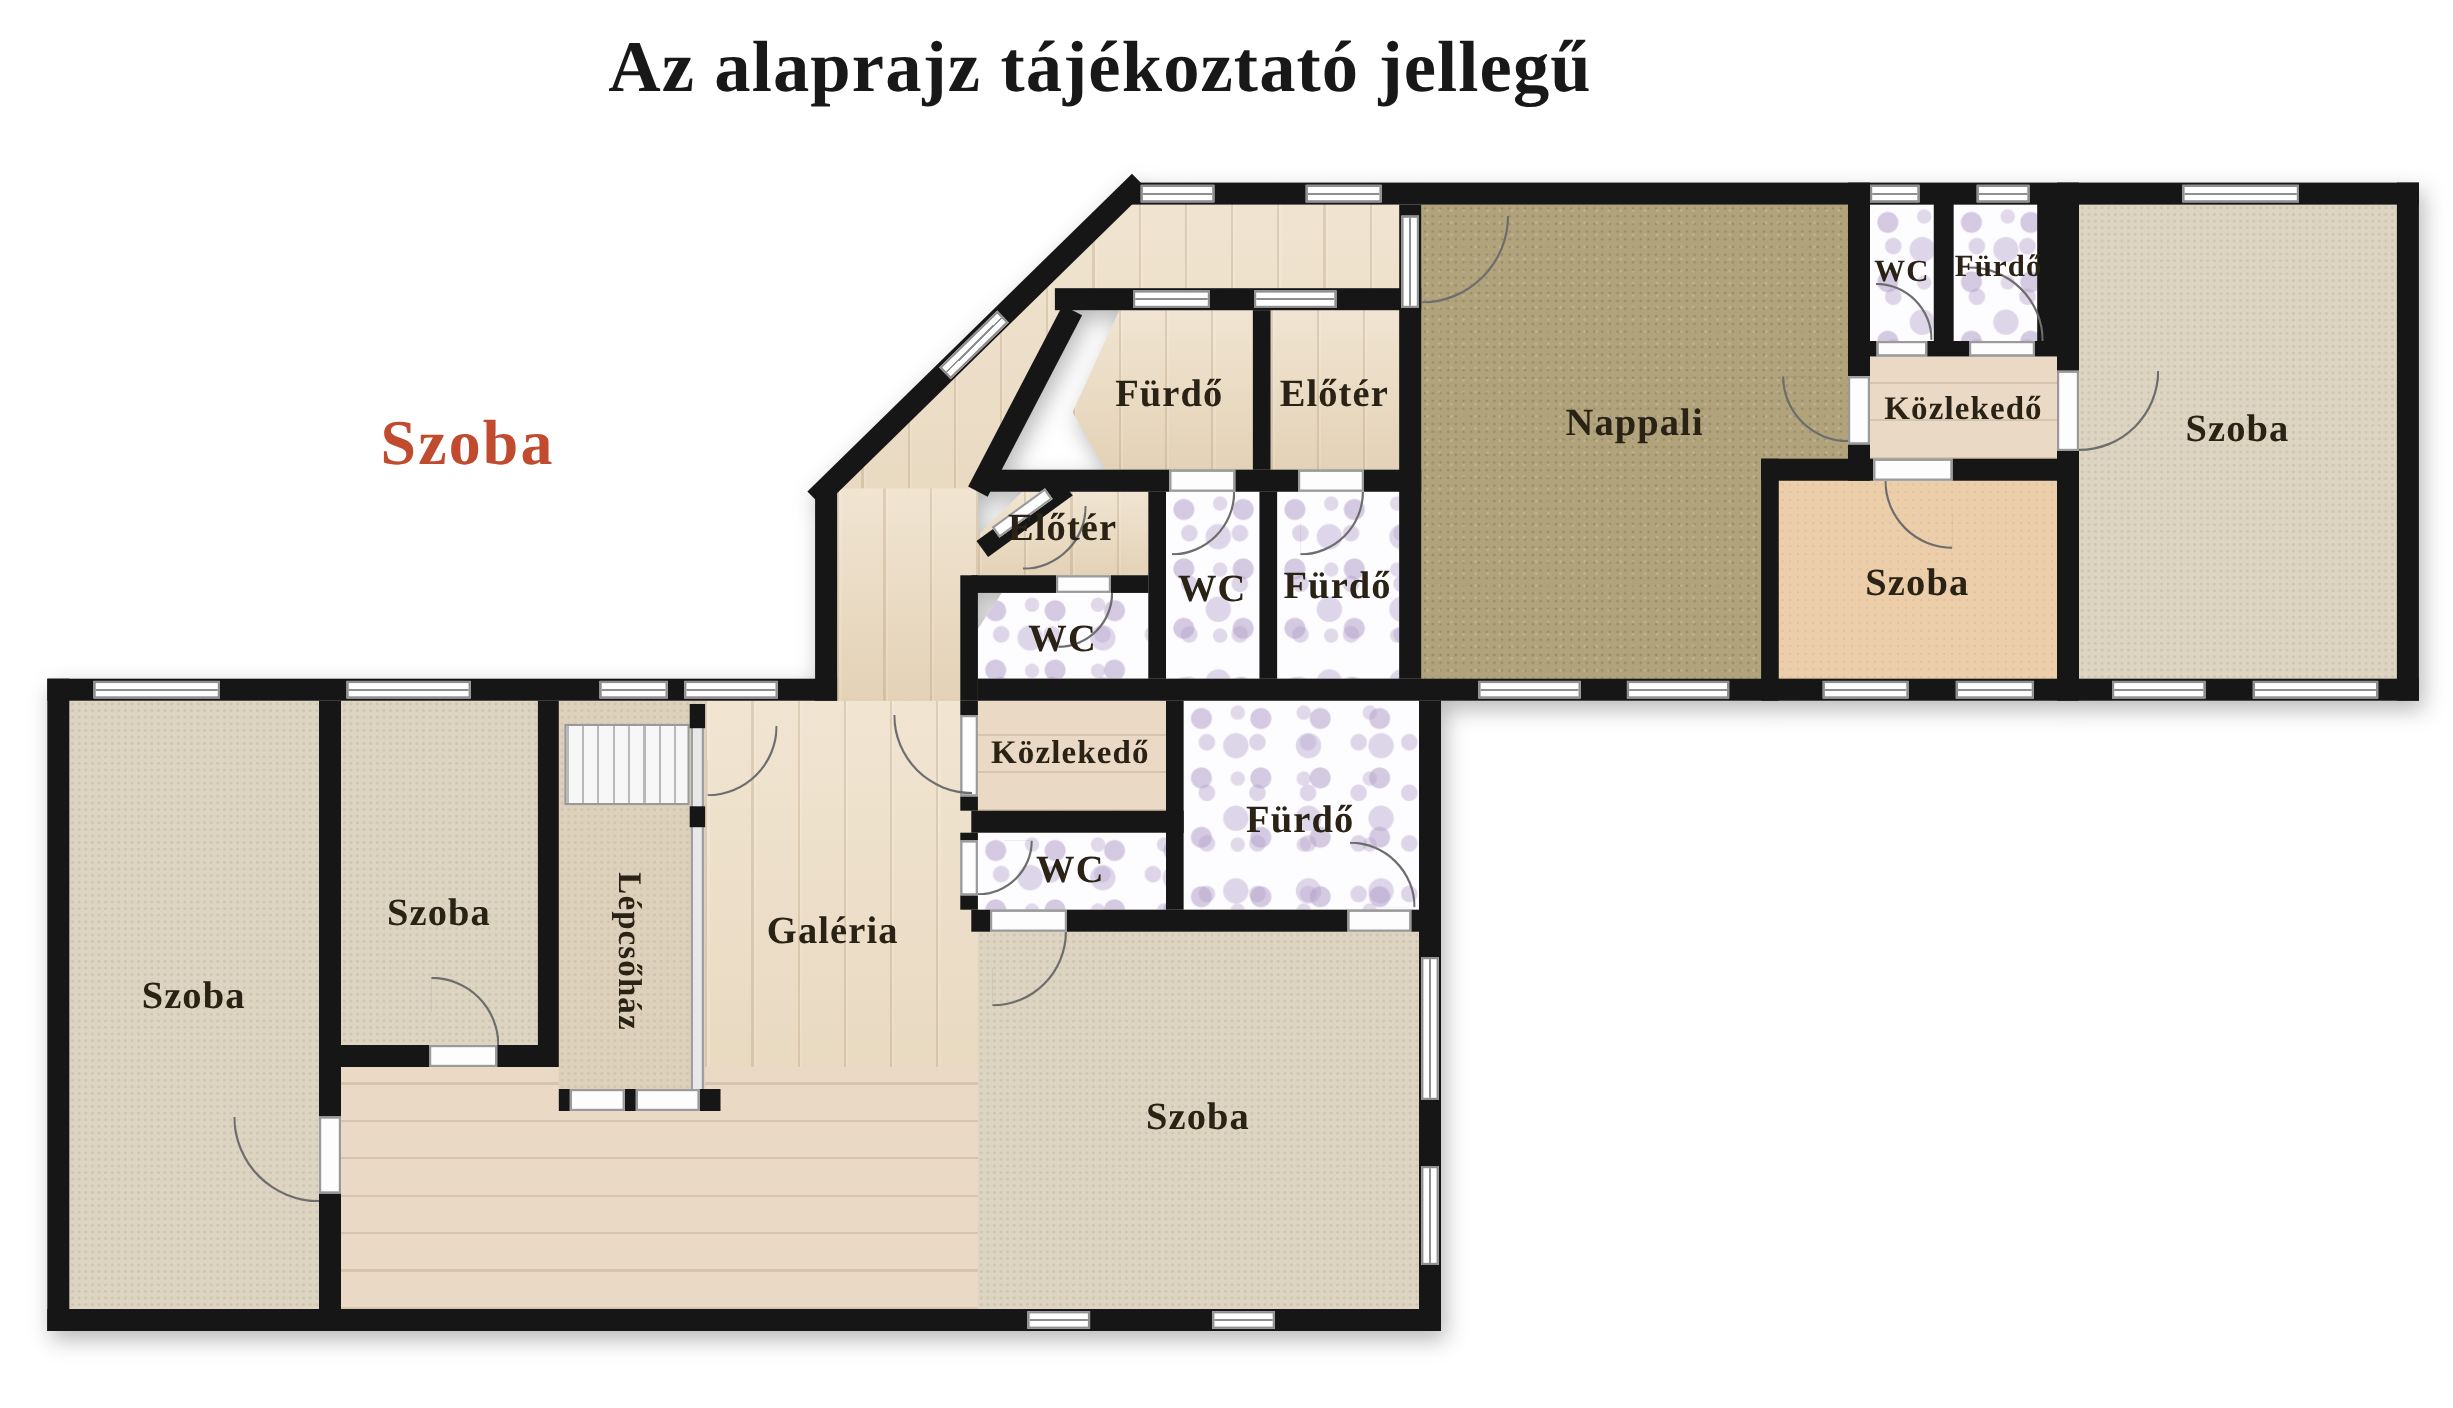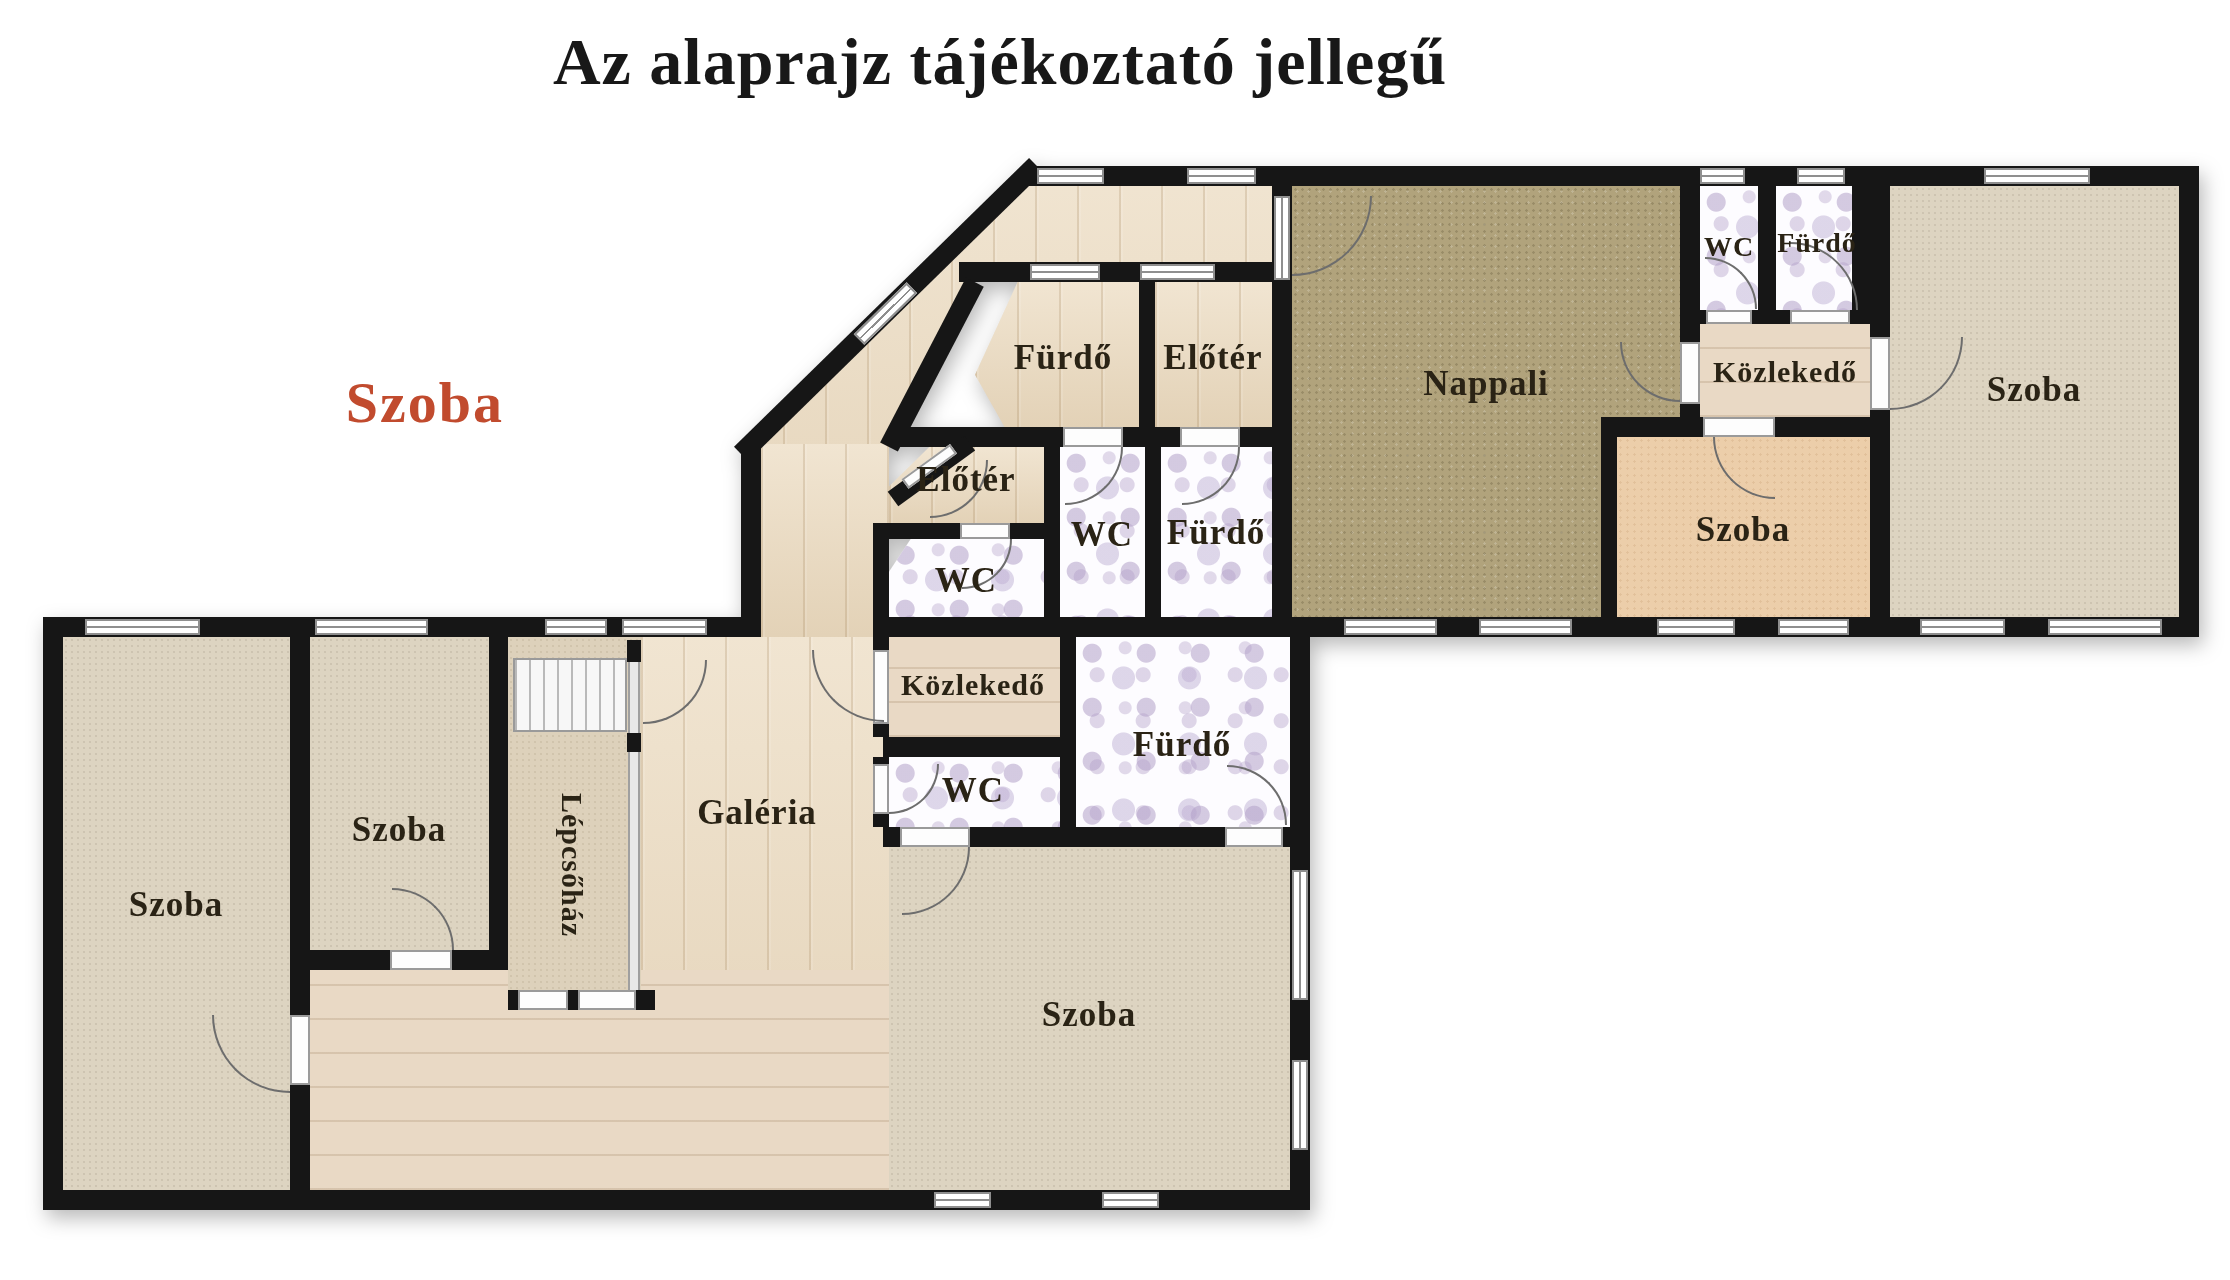--- a/index.html
+++ b/index.html
@@ -186,20 +186,20 @@
     <div class="lbl" style="left:966px;top:581px;">WC</div>
     <div class="lbl" style="left:1486px;top:384px;">Nappali</div>
     <div class="lbl xs" style="left:1729px;top:247px;">WC</div>
     <div class="lbl xs" style="left:1817px;top:243px;">Fürdő</div>
     <div class="lbl sm" style="left:1785px;top:372px;">Közlekedő</div>
     <div class="lbl" style="left:2034px;top:390px;">Szoba</div>
     <div class="lbl" style="left:1743px;top:530px;">Szoba</div>
     <div class="lbl" style="left:176px;top:905px;">Szoba</div>
     <div class="lbl" style="left:399px;top:830px;">Szoba</div>
     <div class="lbl sm rot" style="left:572px;top:865px;">Lépcsőház</div>
-    <div class="lbl" style="left:757px;top:813px;">Galéria</div>
+    <div class="lbl" style="left:757px;top:846px;">Galéria</div>
     <div class="lbl sm" style="left:973px;top:685px;">Közlekedő</div>
     <div class="lbl" style="left:973px;top:791px;">WC</div>
     <div class="lbl" style="left:1182px;top:745px;">Fürdő</div>
     <div class="lbl" style="left:1089px;top:1015px;">Szoba</div>
 
   </div>
 </div>
 
 </body></html>

